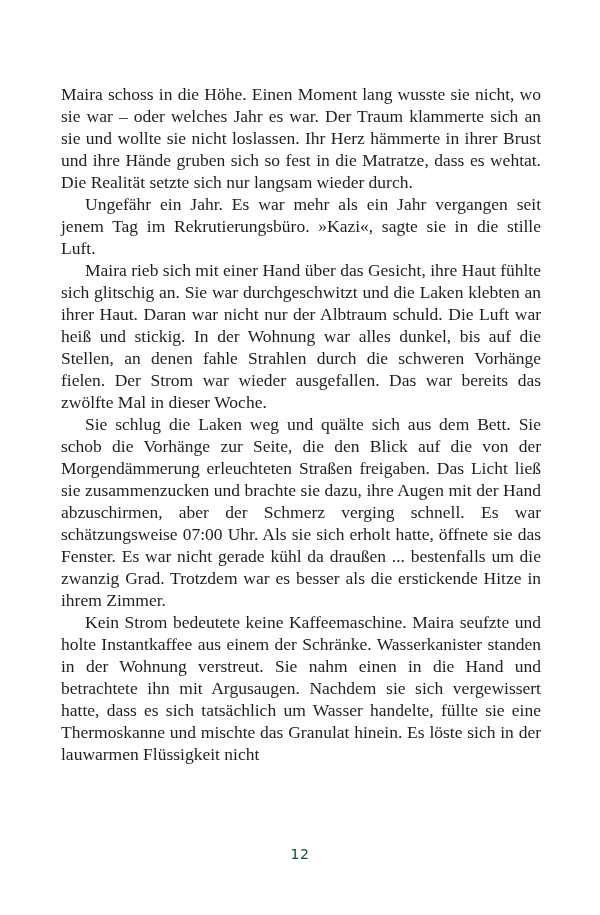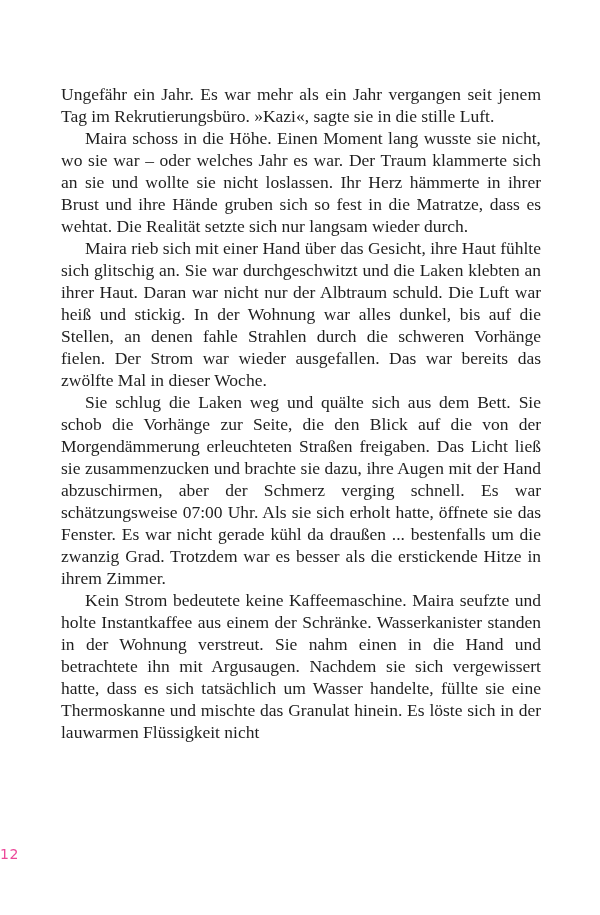--- a/index.html
+++ b/index.html
@@ -33,32 +33,32 @@
     padding: 0;
   }
   .text-block p + p {
     text-indent: 24px;
   }
   .page-number {
     position: absolute;
     top: 846px;
     left: 0;
     width: 100%;
-    text-align: left;
+    text-align: center;
     font-family: "DejaVu Sans", "Liberation Sans", sans-serif;
     font-size: 14px;
     letter-spacing: 0.5px;
-    color: #ec4899;
+    color: #14532d;
   }
 </style>
 </head>
 <body>
 
 <div class="book-page">
   <div class="text-block">
+    <p>Maira schoss in die Höhe. Einen Moment lang wusste sie nicht, wo sie war – oder welches Jahr es war. Der Traum klammerte sich an sie und wollte sie nicht loslassen. Ihr Herz hämmerte in ihrer Brust und ihre Hände gruben sich so fest in die Matratze, dass es wehtat. Die Realität setzte sich nur langsam wieder durch.</p>
     <p>Ungefähr ein Jahr. Es war mehr als ein Jahr vergangen seit jenem Tag im Rekrutierungsbüro. »Kazi«, sagte sie in die stille Luft.</p>
-    <p>Maira schoss in die Höhe. Einen Moment lang wusste sie nicht, wo sie war – oder welches Jahr es war. Der Traum klammerte sich an sie und wollte sie nicht loslassen. Ihr Herz hämmerte in ihrer Brust und ihre Hände gruben sich so fest in die Matratze, dass es wehtat. Die Realität setzte sich nur langsam wieder durch.</p>
     <p>Maira rieb sich mit einer Hand über das Gesicht, ihre Haut fühlte sich glitschig an. Sie war durchgeschwitzt und die Laken klebten an ihrer Haut. Daran war nicht nur der Albtraum schuld. Die Luft war heiß und stickig. In der Wohnung war alles dunkel, bis auf die Stellen, an denen fahle Strahlen durch die schweren Vorhänge fielen. Der Strom war wieder ausgefallen. Das war bereits das zwölfte Mal in dieser Woche.</p>
     <p>Sie schlug die Laken weg und quälte sich aus dem Bett. Sie schob die Vorhänge zur Seite, die den Blick auf die von der Morgendämmerung erleuchteten Straßen freigaben. Das Licht ließ sie zusammenzucken und brachte sie dazu, ihre Augen mit der Hand abzuschirmen, aber der Schmerz verging schnell. Es war schätzungsweise 07:00 Uhr. Als sie sich erholt hatte, öffnete sie das Fenster. Es war nicht gerade kühl da draußen ... bestenfalls um die zwanzig Grad. Trotzdem war es besser als die erstickende Hitze in ihrem Zimmer.</p>
     <p>Kein Strom bedeutete keine Kaffeemaschine. Maira seufzte und holte Instantkaffee aus einem der Schränke. Wasserkanister standen in der Wohnung verstreut. Sie nahm einen in die Hand und betrachtete ihn mit Argusaugen. Nachdem sie sich vergewissert hatte, dass es sich tatsächlich um Wasser handelte, füllte sie eine Thermoskanne und mischte das Granulat hinein. Es löste sich in der lauwarmen Flüssigkeit nicht</p>
   </div>
   <div class="page-number">12</div>
 </div>
 
 </body></html>

